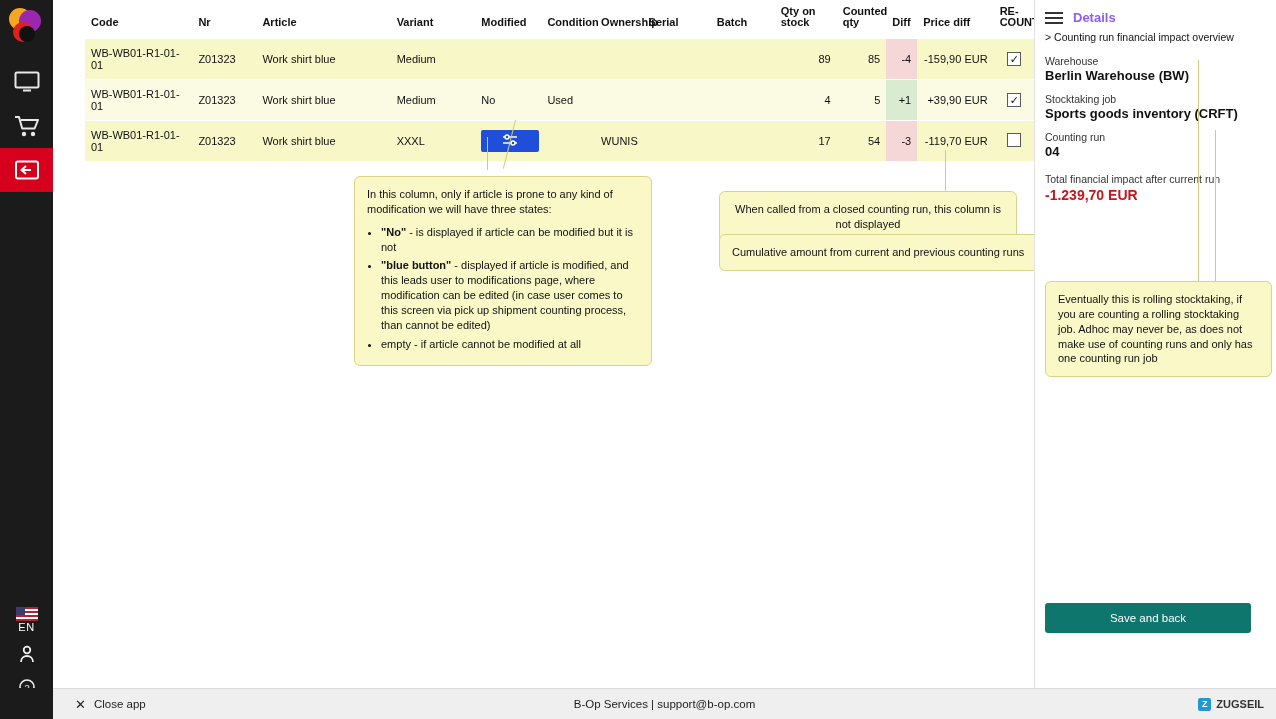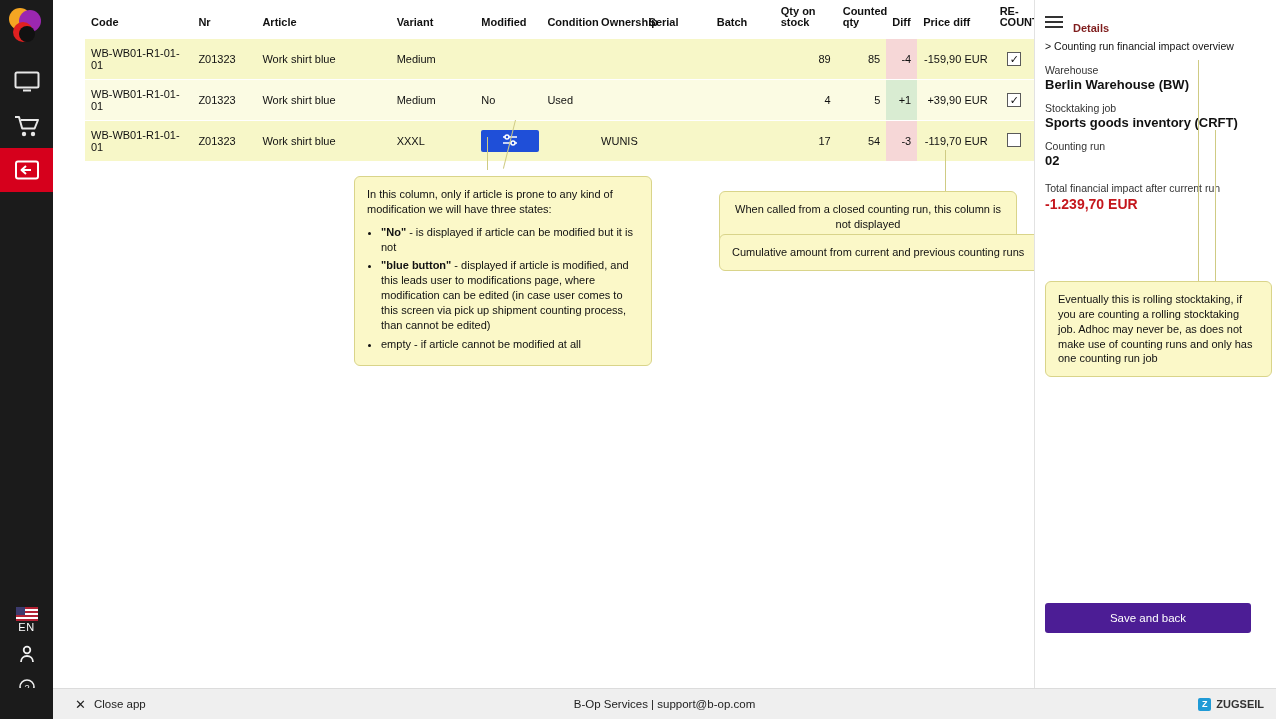--- a/index.html
+++ b/index.html
@@ -90,33 +90,33 @@
 
   
   .details {
     position:absolute; left:1034px; top:0; width:242px; height:688px;
     background:#ffffff; border-left:1px solid #e2e2e2;
     padding:0 10px;
   }
   .details-head { display:flex; align-items:center; gap:10px; padding:10px 0 6px 0; }
   .burger { width:18px; height:12px; display:flex; flex-direction:column; justify-content:space-between; }
   .burger i { display:block; height:2px; background:#333; }
-  .details-title { font-size:11px; font-weight:bold; color:#7f1d1d;margin-top:12px; }
+  .details-title { font-size:13px; font-weight:bold; color:#8b5cf6; }
   .d-h1 { font-size:20px; font-weight:bold; color:#111; margin:6px 0 2px; letter-spacing:-.2px; }
   .d-sub { font-size:10.5px; color:#111; margin-bottom:12px; }
   .d-label { font-size:10.5px; color:#333; margin-top:10px; }
   .d-value { font-size:13px; font-weight:bold; color:#111; margin-top:1px; }
   .d-impact { font-size:14px; font-weight:bold; color:#c4161c; margin-top:2px; }
 
   .btn-save, .btn-cancel {
     position:absolute; left:10px; width:206px; height:30px;
     border:none; border-radius:3px; color:#fff; font-size:11.5px;
     font-family:"Liberation Sans", sans-serif; cursor:pointer;
   }
-  .btn-save { background:#4c1d95; top:603px; }
+  .btn-save { background:#0f766e; top:603px; }
   .btn-cancel { background:#5a5a5a; top:642px; }
 
   
   .footer {
     position:absolute; left:53px; top:688px; width:1223px; height:31px;
     background:#efefef; border-top:1px solid #dcdcdc;
     display:flex; align-items:center;
   }
   .close-app { display:flex; align-items:center; gap:8px; font-size:11.5px; color:#222; padding-left:22px; }
   .close-x { font-size:13px; color:#222; }
@@ -341,21 +341,21 @@
 
   <div class="d-sub">&gt; Counting run financial impact overview</div>
 
   <div class="d-label">Warehouse</div>
   <div class="d-value">Berlin Warehouse (BW)</div>
 
   <div class="d-label">Stocktaking job</div>
   <div class="d-value">Sports goods inventory (CRFT)</div>
 
   <div class="d-label">Counting run</div>
-  <div class="d-value">02</div>
+  <div class="d-value">04</div>
 
   <div class="d-label" style="margin-top:14px;">Total financial impact after current run</div>
   <div class="d-impact">-1.239,70 EUR</div>
 
   <button class="btn-save">Save and back</button>
 </div>
 
 <div class="callout c4">Eventually this is rolling stocktaking, if you are counting a rolling stocktaking job. Adhoc may never be, as does not make use of counting runs and only has one counting run job</div>
 <div class="leader" style="left:1198px; top:60px; height:221px;"></div>
 <div class="leader" style="left:1215px; top:130px; height:151px;"></div>

